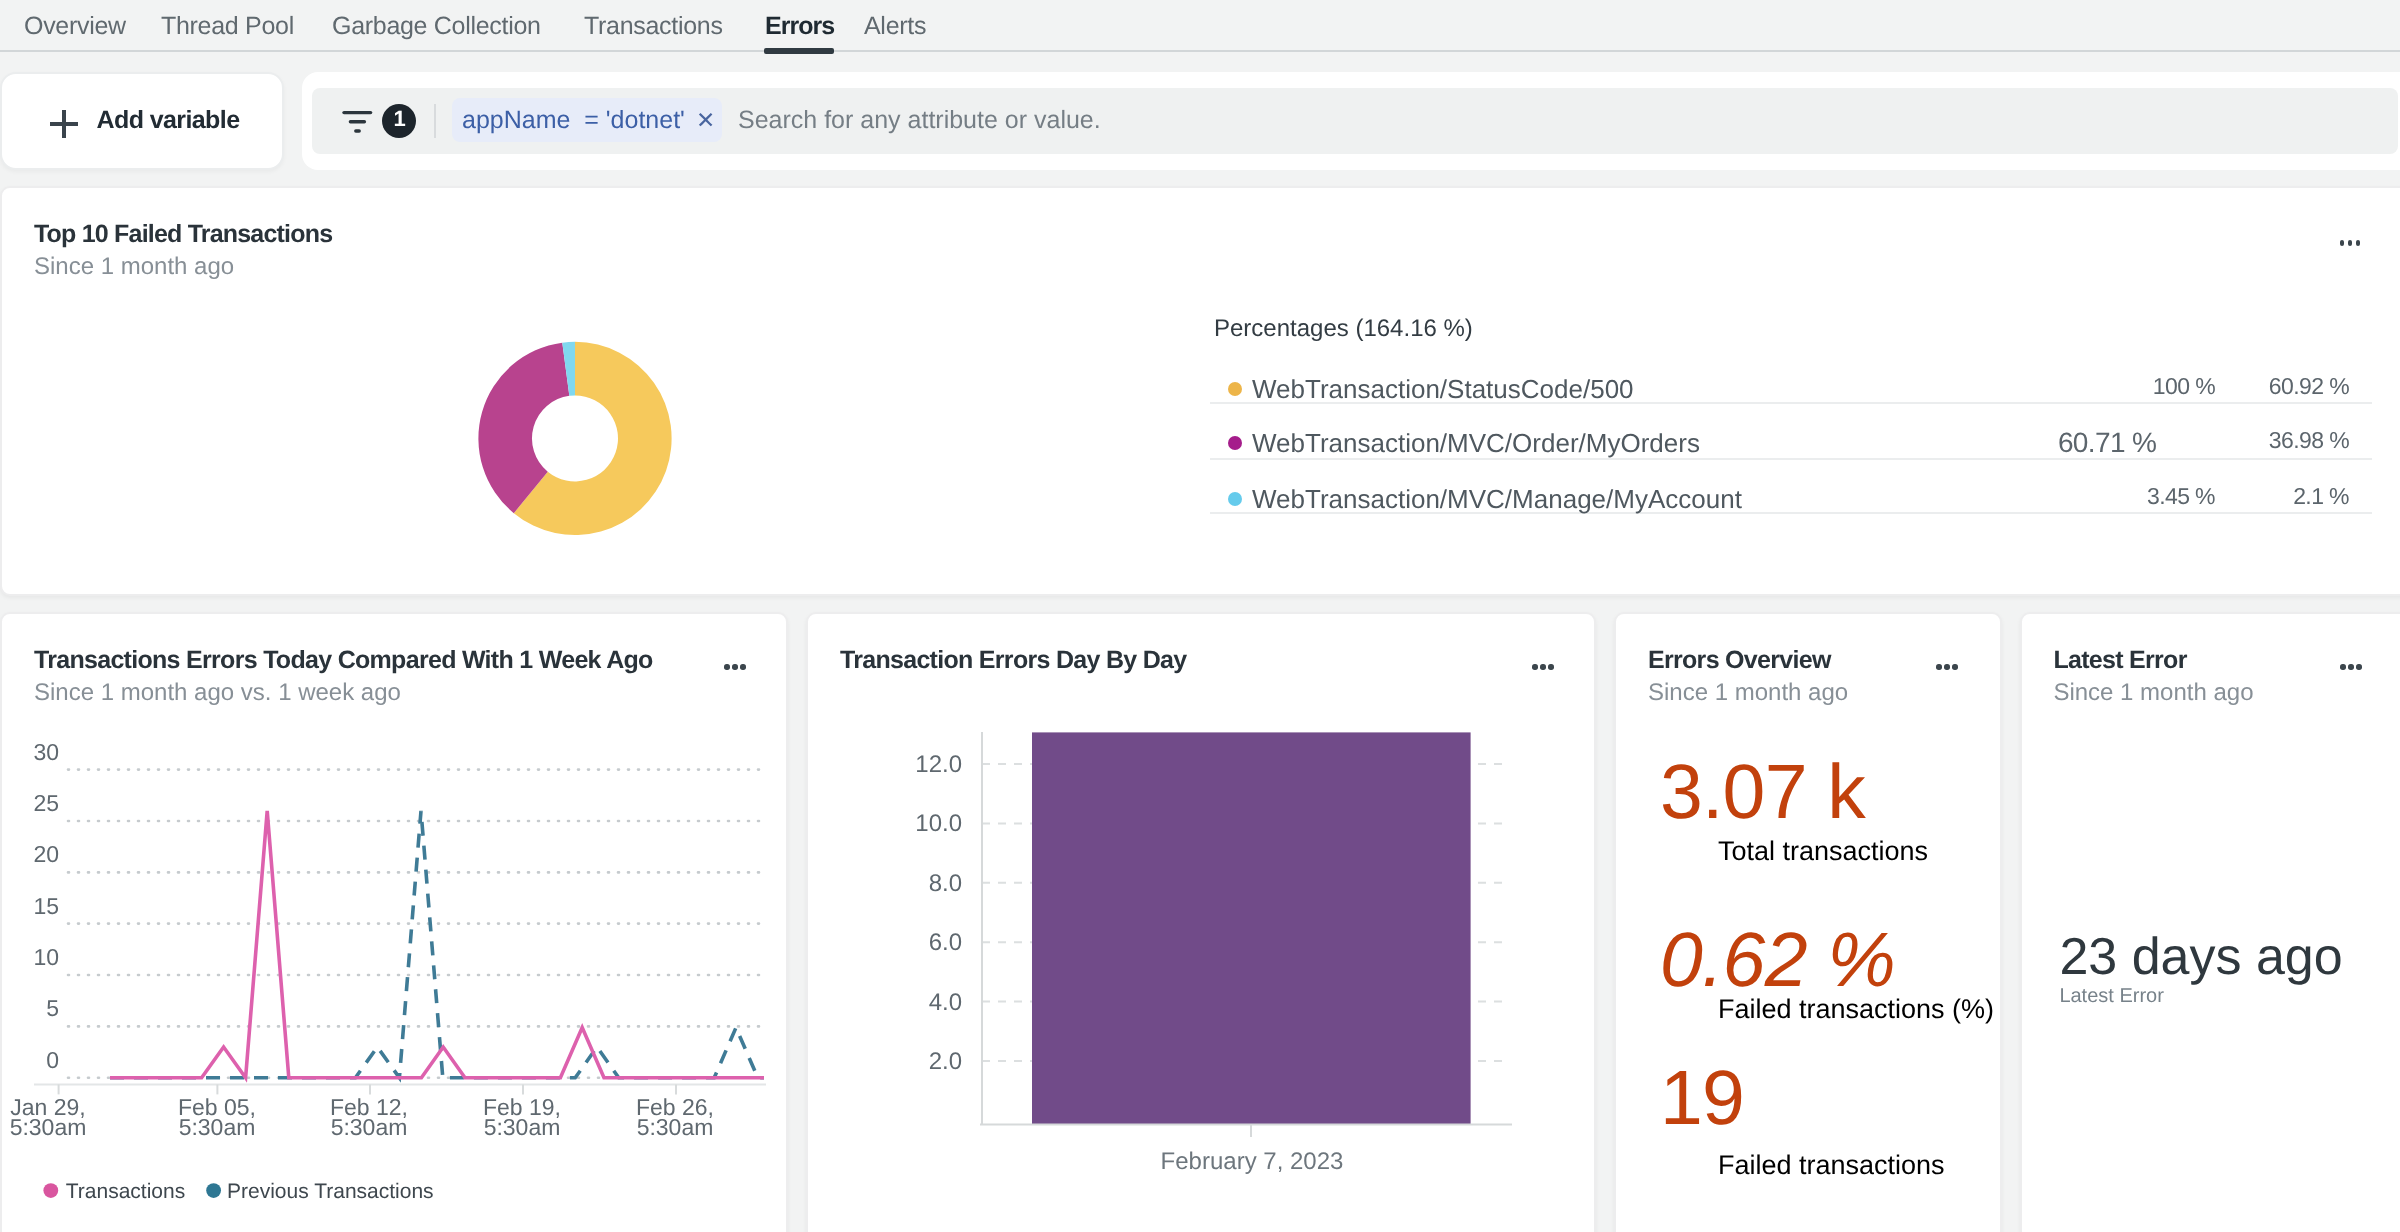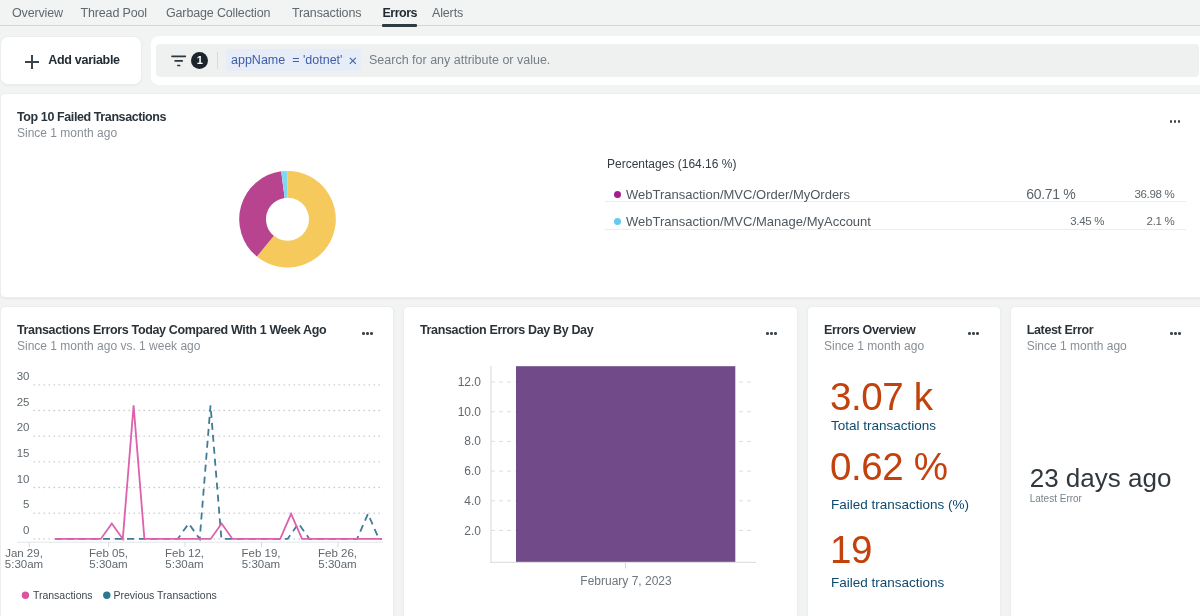--- a/index.html
+++ b/index.html
@@ -6,21 +6,21 @@
 html,body { width:1200px; height:616px; overflow:hidden; }
 body { background:#f2f3f3; font-family:"Liberation Sans", sans-serif; position:relative; }
 .abs { position:absolute; }
 .panel { position:absolute; background:#fff; border-radius:5px; box-shadow:0 1px 2px rgba(0,0,0,0.05); border:1px solid #ededee; }
 .ptitle { font-size:12.5px; font-weight:bold; color:#2a333a; letter-spacing:-0.35px; white-space:nowrap; }
 .psub { font-size:12px; color:#878f96; white-space:nowrap; }
 .dots { position:absolute; width:12px; height:3px; }
 .dots span { position:absolute; width:2.7px; height:2.7px; border-radius:50%; background:#3c464d; top:0; }
 .dots span:nth-child(1){left:0;} .dots span:nth-child(2){left:4px;} .dots span:nth-child(3){left:8px;}
 .bignum { font-size:38.5px; color:#c2410c; letter-spacing:-0.4px; white-space:nowrap; }
-.biglabel { font-size:13.5px; color:#0c4a6e; white-space:nowrap; }
+.biglabel { font-size:13.5px; color:#000000; white-space:nowrap;margin-left:28px; }
 .tab { position:absolute; top:5.5px; font-size:12.5px; letter-spacing:-0.15px; color:#60696f; }
 </style>
 </head>
 <body>
 
 <div class="abs" style="left:0; top:0; width:1200px; height:26px; background:#f2f3f3; border-bottom:1px solid #d2d6d8;">
   <div class="tab" style="left:12px;">Overview</div>
   <div class="tab" style="left:80.5px;">Thread Pool</div>
   <div class="tab" style="left:166px;">Garbage Collection</div>
   <div class="tab" style="left:292px;">Transactions</div>
@@ -63,20 +63,25 @@
     </div>
   <svg class="abs" style="left:0px; top:0px;" width="400" height="204" viewBox="0 93 400 204">
     <path d="M 286.50 169.90 A 48.3 48.3 0 1 1 255.90 255.57 L 272.88 234.84 A 21.5 21.5 0 1 0 286.50 196.70 Z" fill="#f6c95c"></path>
     <path d="M 255.90 255.57 A 48.3 48.3 0 0 1 280.15 170.32 L 283.67 196.89 A 21.5 21.5 0 0 0 272.88 234.84 Z" fill="#b8438e"></path>
     <path d="M 280.15 170.32 A 48.3 48.3 0 0 1 286.50 169.90 L 286.50 196.70 A 21.5 21.5 0 0 0 283.67 196.89 Z" fill="#80d8ef"></path>
   </svg>
 
   <div class="abs" style="left:606px; top:63.4px; font-size:12px; color:#333c43;">Percentages (164.16 %)</div>
   <table class="abs" style="left:604px; top:80.5px; width:581px; border-collapse:collapse; font-size:13px; line-height:13px; color:#4f585f;">
     <tbody>
+        <tr style="border-bottom:1px solid #ebedee;">
+          <td style="padding:13px 0 0.5px 0; white-space:nowrap;"><span style="display:inline-block;width:7px;height:7px;border-radius:50%;background:#edb549;margin:0 5px 1px 9px;"></span>WebTransaction/StatusCode/500</td>
+          <td style="text-align:right; font-size:11.5px; letter-spacing:-0.3px; color:#5c656c; padding:13px 0 0.5px 0;">100 %</td>
+          <td style="text-align:right; width:78.5px; font-size:11.5px; letter-spacing:-0.3px; color:#5c656c; padding:13px 11.5px 0.5px 0;">60.92 %</td>
+        </tr>
     <tr style="border-bottom:1px solid #ebedee;">
           <td style="padding:13px 0 0.5px 0; white-space:nowrap;"><span style="display:inline-block;width:7px;height:7px;border-radius:50%;background:#a51d8b;margin:0 5px 1px 9px;"></span>WebTransaction/MVC/Order/MyOrders</td>
           <td style="text-align:left; font-size:14px; letter-spacing:-0.3px; color:#5c656c; padding:13px 0 0.5px 0;">60.71 %</td>
           <td style="text-align:right; font-size:11.5px; letter-spacing:-0.3px; color:#5c656c; padding:13px 11.5px 0.5px 0;">36.98 %</td>
         </tr>
     <tr style="border-bottom:1px solid #ebedee;">
           <td style="padding:13px 0 0.5px 0; white-space:nowrap;"><span style="display:inline-block;width:7px;height:7px;border-radius:50%;background:#65cbec;margin:0 5px 1px 9px;"></span>WebTransaction/MVC/Manage/MyAccount</td>
           <td style="text-align:right; font-size:11.5px; letter-spacing:-0.3px; color:#5c656c; padding:13px 0 0.5px 0;">3.45 %</td>
           <td style="text-align:right; font-size:11.5px; letter-spacing:-0.3px; color:#5c656c; padding:13px 11.5px 0.5px 0;">2.1 %</td>
         </tr>
@@ -175,21 +180,21 @@
 <div class="panel" style="left:807px; top:306px; width:194px; height:316px;">
   <div class="ptitle abs" style="left:16px; top:15.7px;">Errors Overview</div>
   <div class="psub abs" style="left:16px; top:32px;">Since 1 month ago</div>
   <div class="dots" style="left:160px; top:25.2px;">
       <span></span>
       <span></span>
       <span></span>
     </div>
   <div class="bignum abs" style="left:22px; top:68px;">3.07 k</div>
   <div class="biglabel abs" style="left:23px; top:111px;">Total transactions</div>
-  <div class="bignum abs" style="left:22px; top:138px;">0.62 %</div>
+  <div class="bignum abs" style="left:22px; top:152px;font-style:italic;">0.62 %</div>
   <div class="biglabel abs" style="left:23px; top:190px;">Failed transactions (%)</div>
   <div class="bignum abs" style="left:22px; top:221px;">19</div>
   <div class="biglabel abs" style="left:23px; top:268px;">Failed transactions</div>
 </div>
 
 <div class="panel" style="left:1009.7px; top:306px; width:195px; height:316px;">
   <div class="ptitle abs" style="left:16px; top:15.7px;">Latest Error</div>
   <div class="psub abs" style="left:16px; top:32px;">Since 1 month ago</div>
   <div class="dots" style="left:159.6px; top:25.2px;">
       <span></span>

